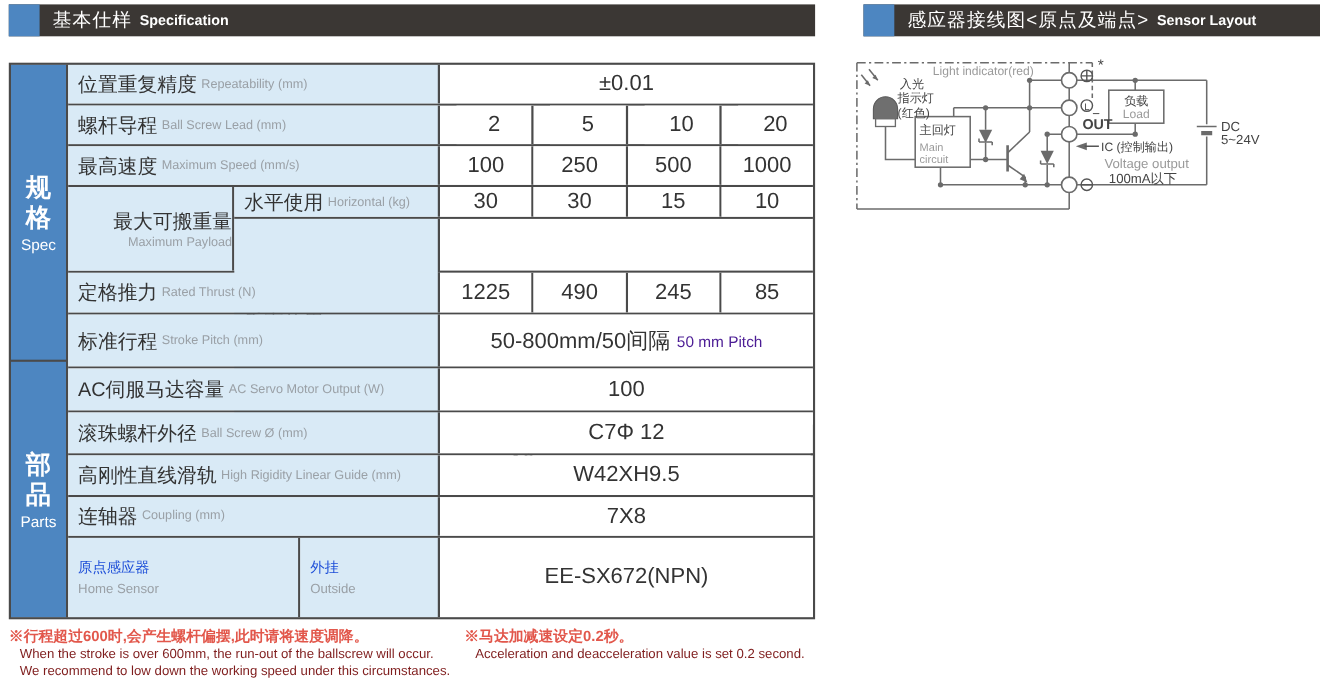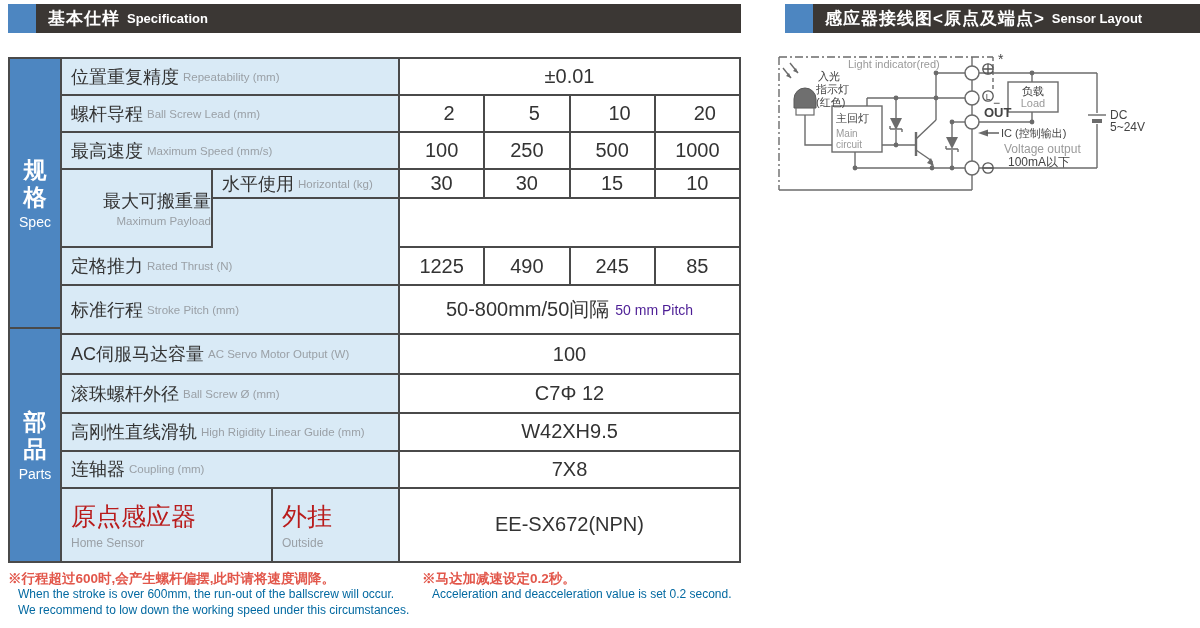--- a/index.html
+++ b/index.html
@@ -2,21 +2,21 @@
 <html><head>
 <meta charset="utf-8">
 <style>
   * { margin:0; padding:0; box-sizing:border-box; }
   html,body { width:1200px; height:628px; background:#fff; font-family:"Liberation Sans", sans-serif; }
   #stage { position:relative; width:1200px; height:628px; background:#ffffff; overflow:hidden; }
 
   
   .hdr-bar { position:absolute; top:4px; height:29px; background:#3b3734; display:flex; align-items:center; }
   .hdr-sq { width:28px; height:29px; background:#4d86c1; flex:0 0 28px; }
-  .hdr-zh { color:#fff; font-size:17px; font-weight:bold; margin-left:12px; letter-spacing:1px; white-space:nowrap; }
+  .hdr-zh { color:#fff; font-size:17px; font-weight:normal; margin-left:12px; letter-spacing:1px; white-space:nowrap; }
   .hdr-en { color:#fff; font-size:13px; font-weight:bold; margin-left:7px; white-space:nowrap; }
 
   
   #spec-table { position:absolute; left:8px; top:57px; width:733px; height:506px; border:2px solid #4a4a4a; display:flex; background:#fff; }
   .band-col { width:52px; flex:0 0 52px; border-right:2px solid #4a4a4a; display:flex; flex-direction:column; }
   .band-cell { background:#4d86c1; display:flex; flex-direction:column; align-items:center; justify-content:center; color:#fff; }
   .band-cell.first { border-bottom:2px solid #4a4a4a; }
   .band-zh { font-size:23px; font-weight:bold; line-height:27px; }
   .band-en { font-size:14px; margin-top:3px; }
   .rows-col { flex:1; display:flex; flex-direction:column; }
@@ -34,27 +34,27 @@
   .val-gray { font-size:14px; color:#4c1d95; margin-left:6px; }
   
   .pay-A { width:151px; flex:0 0 151px;align-items:flex-end; }
   .pay-right { flex:1; display:flex; flex-direction:column; }
   .pay-sub { display:flex; }
   .pay-sub.first { border-bottom:2px solid #4a4a4a; }
   .pay-B { width:187px; flex:0 0 187px; }
   
   .home-A { width:211px; flex:0 0 211px; }
   .home-B { width:127px; flex:0 0 127px; }
-  .home-zh { font-size:25px; color:#b91c1c;text-align:right; }
+  .home-zh { font-size:13px; color:#1d4ed8;text-align:right; }
   .home-en { font-size:12px; color:#9aa0a6; margin-top:3px; }
 
   
   .note { position:absolute; top:570px; }
   .note-red { color:#e2574b; font-size:13.5px; font-weight:bold; line-height:17px; white-space:nowrap; }
-  .note-en { color:#0369a1; font-size:12px; line-height:15.5px; margin-left:10px; white-space:nowrap; }
+  .note-en { color:#7f1d1d; font-size:12px; line-height:15.5px; margin-left:10px; white-space:nowrap; }
 
   
   #sensor-diagram { position:absolute; left:770px; top:48px; }
   text { font-family:"Liberation Sans", sans-serif; }
 </style>
 </head>
 <body>
 
 <div id="stage">
 

